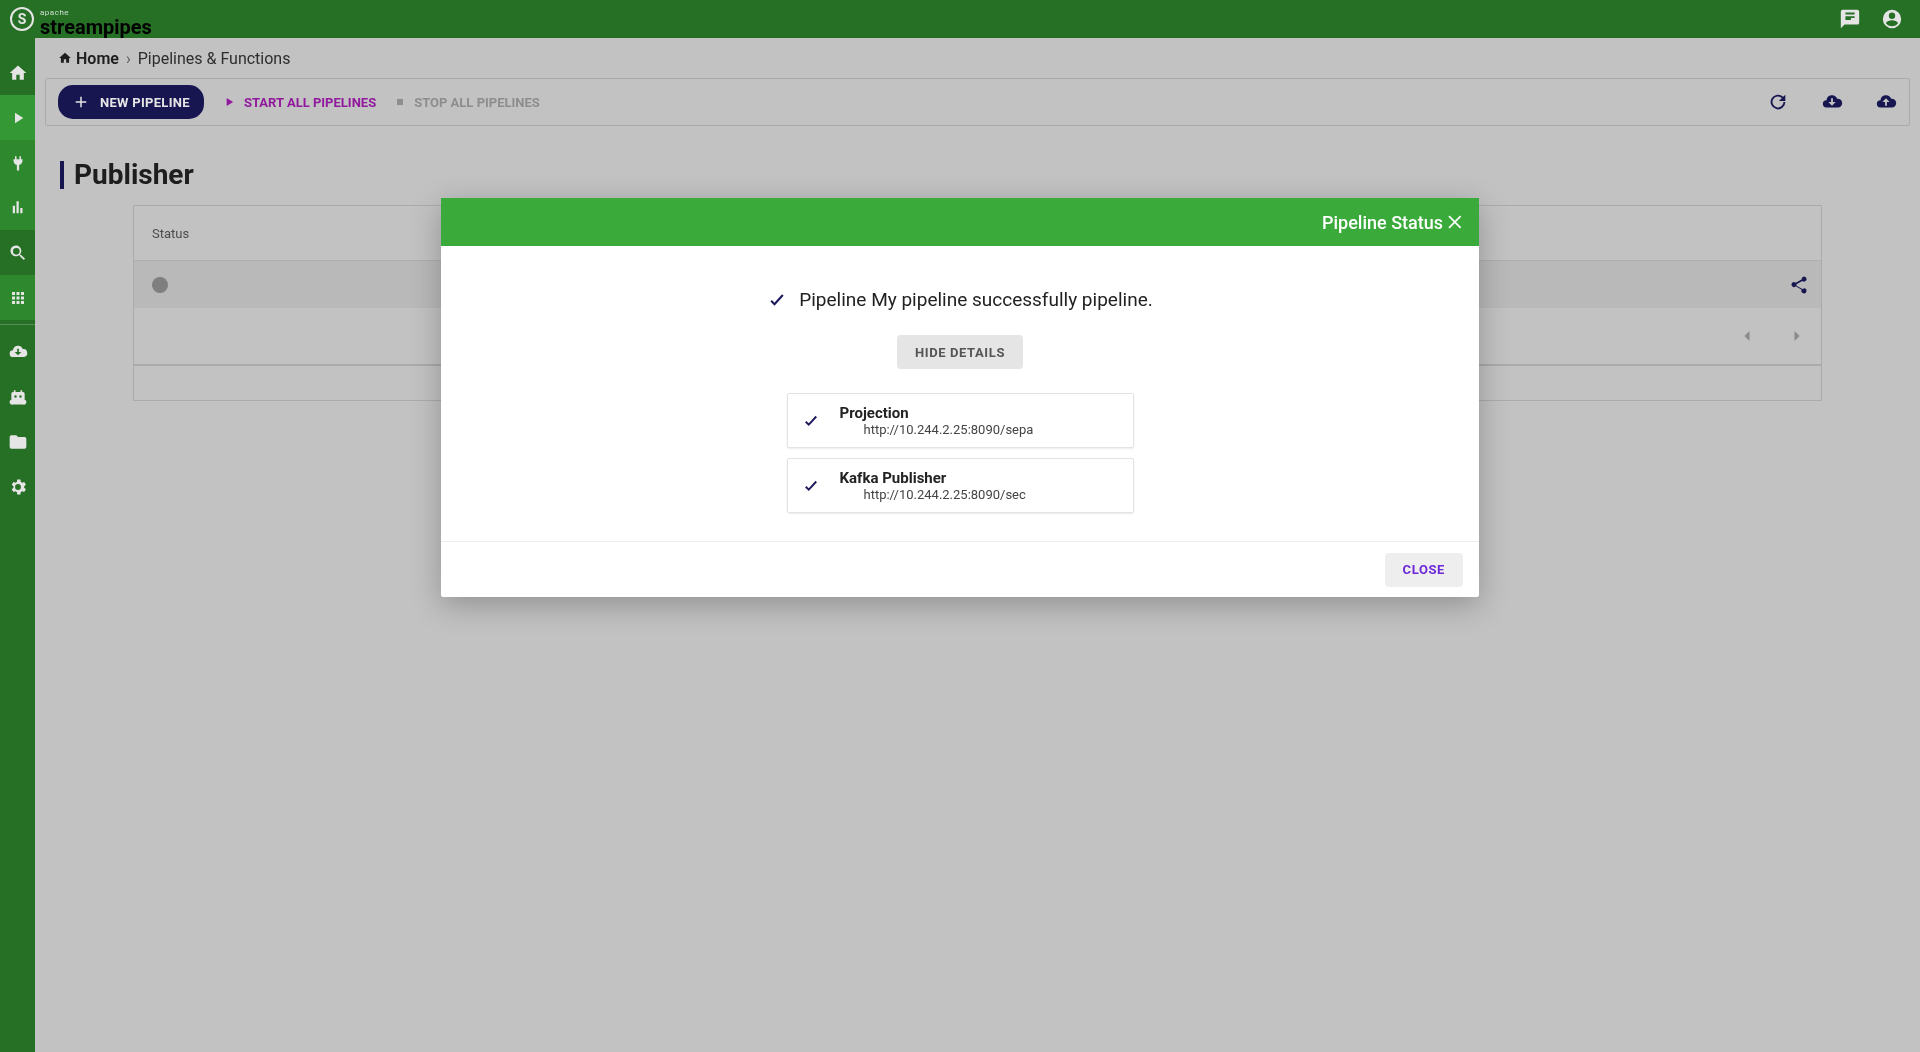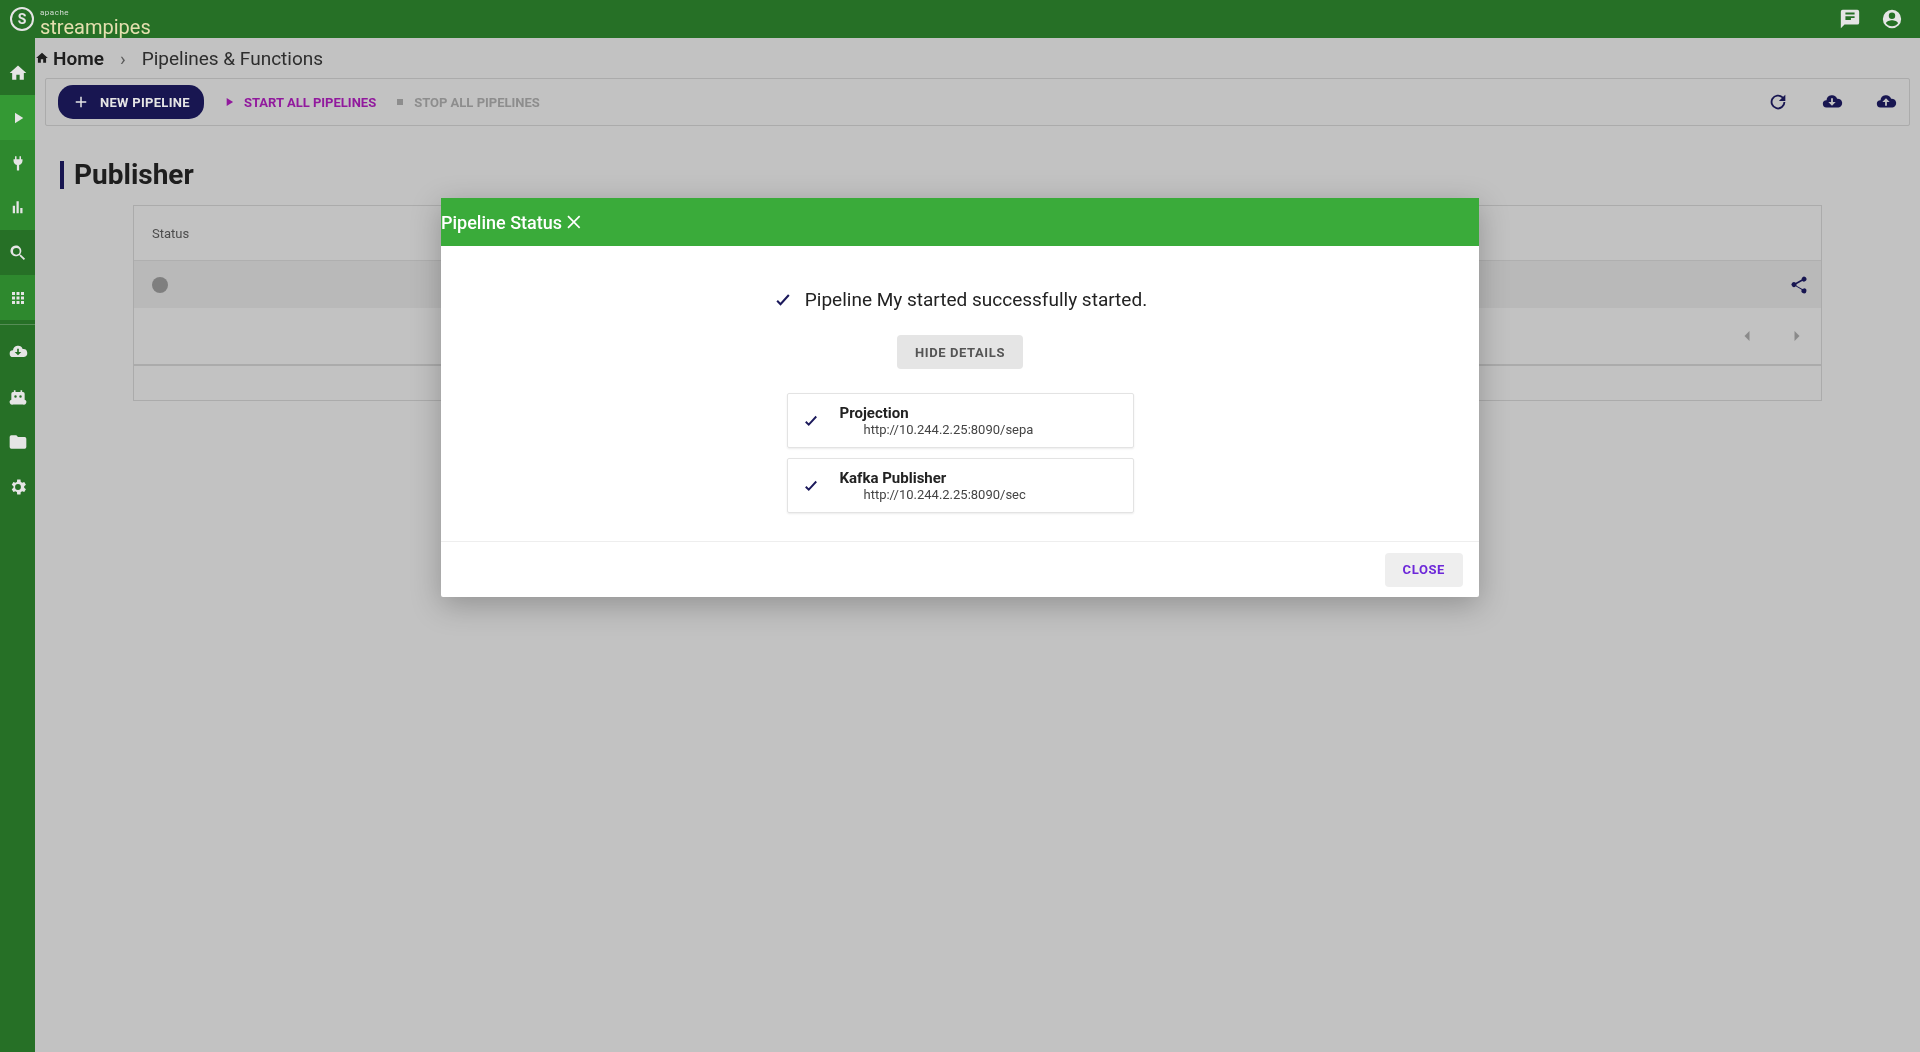--- a/index.html
+++ b/index.html
@@ -13,42 +13,42 @@
   background: #2b7d2b; display: flex; align-items: center; padding: 0 14px 0 10px;
 }
 .logo { display: flex; align-items: center; gap: 6px; color: #fff; }
 .logo-mark {
   width: 24px; height: 24px; border: 2.5px solid #fff; border-radius: 50%;
   display: inline-flex; align-items: center; justify-content: center;
   color: #fff; font-weight: 700; font-size: 14px; line-height: 1;
 }
 .logo-text { display: inline-flex; flex-direction: column; line-height: 1; letter-spacing: 0.5px; }
 .logo-top { font-size: 8px; font-weight: 400; color: #e8f5e9; margin-top: 8px; }
-.logo-bottom { font-size: 20px; font-weight: 400; color: #fef9c3; letter-spacing: 0; }
+.logo-bottom { font-size: 20px; font-weight: 700; color: #000000; letter-spacing: 0; }
 .header-spacer { flex: 1; }
 .header-icon { color: #fff; width: 28px; height: 28px; margin-left: 14px; display: inline-flex; align-items: center; justify-content: center; }
 
 
 .left-rail {
   position: absolute; left: 0; top: 38px; bottom: 0; width: 35px;
   background: #2b7d2b; display: flex; flex-direction: column; align-items: center; padding-top: 12px;
 }
 .rail-item {
   width: 35px; height: 45px; display: flex; align-items: center; justify-content: center;
   color: #fff;
 }
 .rail-item.active-bg { background: #349934; }
 .rail-item.active-green { background: #3aab3a; }
 .rail-sep { width: 35px; height: 1px; background: rgba(255,255,255,0.25); margin: 4px 0; }
 
 
 .main-area { position: absolute; left: 35px; right: 0; top: 38px; bottom: 0; background: #d8d8d8; }
 .breadcrumb-bar {
-  height: 40px; display: flex; align-items: center; padding-left: 0;
-  background: #d8d8d8; color: #333; font-size: 19px; gap: 16px;
+  height: 40px; display: flex; align-items: center; padding-left: 23px;
+  background: #d8d8d8; color: #333; font-size: 16px; gap: 7px;
 }
 .breadcrumb-home { display: inline-flex; align-items: center; gap: 4px; font-weight: 600; color: #222; }
 .breadcrumb-sep { color: #666; }
 .breadcrumb-current { color: #333; }
 
 .toolbar {
   margin: 0 10px; height: 48px; border: 1px solid #bfbfbf; border-radius: 2px;
   background: #d8d8d8; display: flex; align-items: center; padding: 0 12px; gap: 18px;
 }
 .btn-primary {
@@ -92,21 +92,21 @@
 .overlay {
   position: absolute; inset: 0; background: rgba(0,0,0,0.10);
   display: flex; align-items: flex-start; justify-content: center; padding-top: 198px;
 }
 .dialog {
   width: 1038px; background: #fff; border-radius: 2px; box-shadow: 0 8px 30px rgba(0,0,0,0.25);
   display: flex; flex-direction: column;
 }
 .dialog-header {
   background: #3aab3a; color: #fff; height: 48px; display: flex; align-items: center;
-  justify-content: flex-start; padding: 0 0; font-size: 18px; font-weight: 500;
+  justify-content: flex-end; padding: 0 10px; font-size: 18px; font-weight: 500;
 }
 .dialog-close { color: #fff; width: 26px; height: 26px; display: inline-flex; align-items: center; justify-content: center; }
 .dialog-body { padding: 42px 24px 28px; display: flex; flex-direction: column; align-items: center; gap: 24px; }
 .status-line { display: flex; align-items: center; gap: 12px; font-size: 19px; color: #222; }
 .check-navy { color: #1b195b; }
 .hide-details-btn {
   background: #e5e5e5; color: #555; font-weight: 700; font-size: 13px; letter-spacing: 0.6px;
   height: 34px; padding: 0 18px; border: none; border-radius: 4px;
 }
 .detail-card {
@@ -299,21 +299,21 @@
             </svg>
         </span>
       </div>
       <div class="dialog-body">
         <div class="status-line">
           <span class="check-navy">
             <svg width="20" height="20" viewBox="0 0 24 24" fill="none" stroke="currentColor" stroke-width="2.5">
                 <path d="M5 13l4 4 10-11"></path>
               </svg>
           </span>
-          <span>Pipeline My started successfully started.</span>
+          <span>Pipeline My pipeline successfully pipeline.</span>
         </div>
 
         <button class="hide-details-btn">
           <span>HIDE DETAILS</span>
         </button>
 
         <div style="display:flex; flex-direction:column; gap:10px;">
           <div class="detail-card">
             <span class="check-navy">
               <svg width="18" height="18" viewBox="0 0 24 24" fill="none" stroke="currentColor" stroke-width="2.5">

